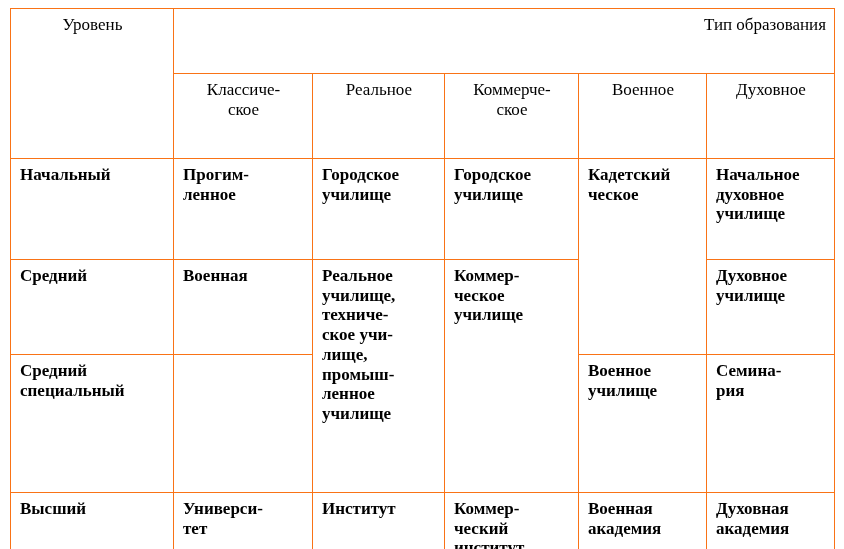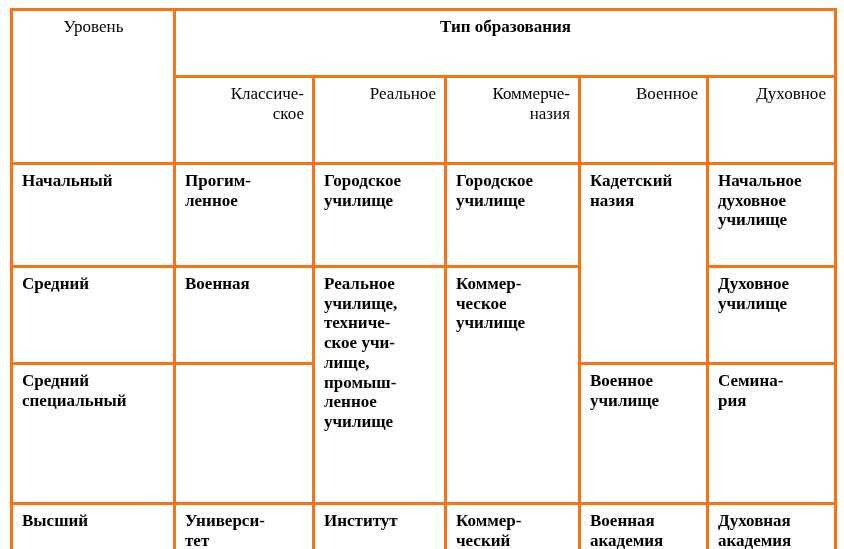--- a/index.html
+++ b/index.html
@@ -21,21 +21,21 @@
     box-sizing: border-box;
     padding: 8px 10px 8px 10px;
   }
   table.edu-table {
     border-collapse: collapse;
     width: 824px;
     table-layout: fixed;
   }
   table.edu-table td,
   table.edu-table th {
-    border: 3px solid #f97316;
+    border: 1px solid #f97316;
     vertical-align: top;
     padding: 6px 8px 6px 9px;
     font-size: 17px;
     line-height: 1.16;
   }
   
   col.c0 { width: 163px; }
   col.c1 { width: 139px; }
   col.c2 { width: 132px; }
   col.c3 { width: 134px; }
@@ -44,28 +44,28 @@
 
   
   .hdr-level {
     text-align: center;
     vertical-align: middle;
     font-weight: normal;
     font-size: 17px;
     padding-top: 10px;
   }
   .hdr-type {
-    text-align: center;
+    text-align: right;
     vertical-align: middle;
-    font-weight: bold;
+    font-weight: normal;
     font-size: 17px;
     height: 52px;
   }
   .hdr-sub {
-    text-align: right;
+    text-align: center;
     vertical-align: top;
     font-weight: normal;
     font-size: 17px;
     height: 72px;
   }
   .rowlabel {
     font-weight: bold;
   }
   .cellbold {
     font-weight: bold;
@@ -92,35 +92,35 @@
     <tbody>
       <tr>
         <td class="hdr-level" rowspan="2">Уровень</td>
         <td class="hdr-type" colspan="5">Тип образования</td>
       </tr>
       <tr>
         <td class="hdr-sub" style="white-space: pre-line;">Классиче-
 ское</td>
         <td class="hdr-sub">Реальное</td>
         <td class="hdr-sub" style="white-space: pre-line;">Коммерче-
-назия</td>
+ское</td>
         <td class="hdr-sub">Военное</td>
         <td class="hdr-sub">Духовное</td>
       </tr>
 
       <tr>
         <td class="rowlabel h-начальный">Начальный</td>
         <td class="cellbold" style="white-space: pre-line;">Прогим-
 ленное</td>
         <td class="cellbold" style="white-space: pre-line;">Городское
 училище</td>
         <td class="cellbold" style="white-space: pre-line;">Городское
 училище</td>
         <td class="cellbold" rowspan="2" style="white-space: pre-line;">Кадетский
-назия</td>
+ческое</td>
         <td class="cellbold" style="white-space: pre-line; border-radius: 10px;">Начальное
 духовное
 училище</td>
       </tr>
 
       <tr>
         <td class="rowlabel h-средний">Средний</td>
         <td class="cellbold">Военная</td>
         <td class="cellbold" rowspan="2" style="white-space: pre-line;">Реальное
 училище,

